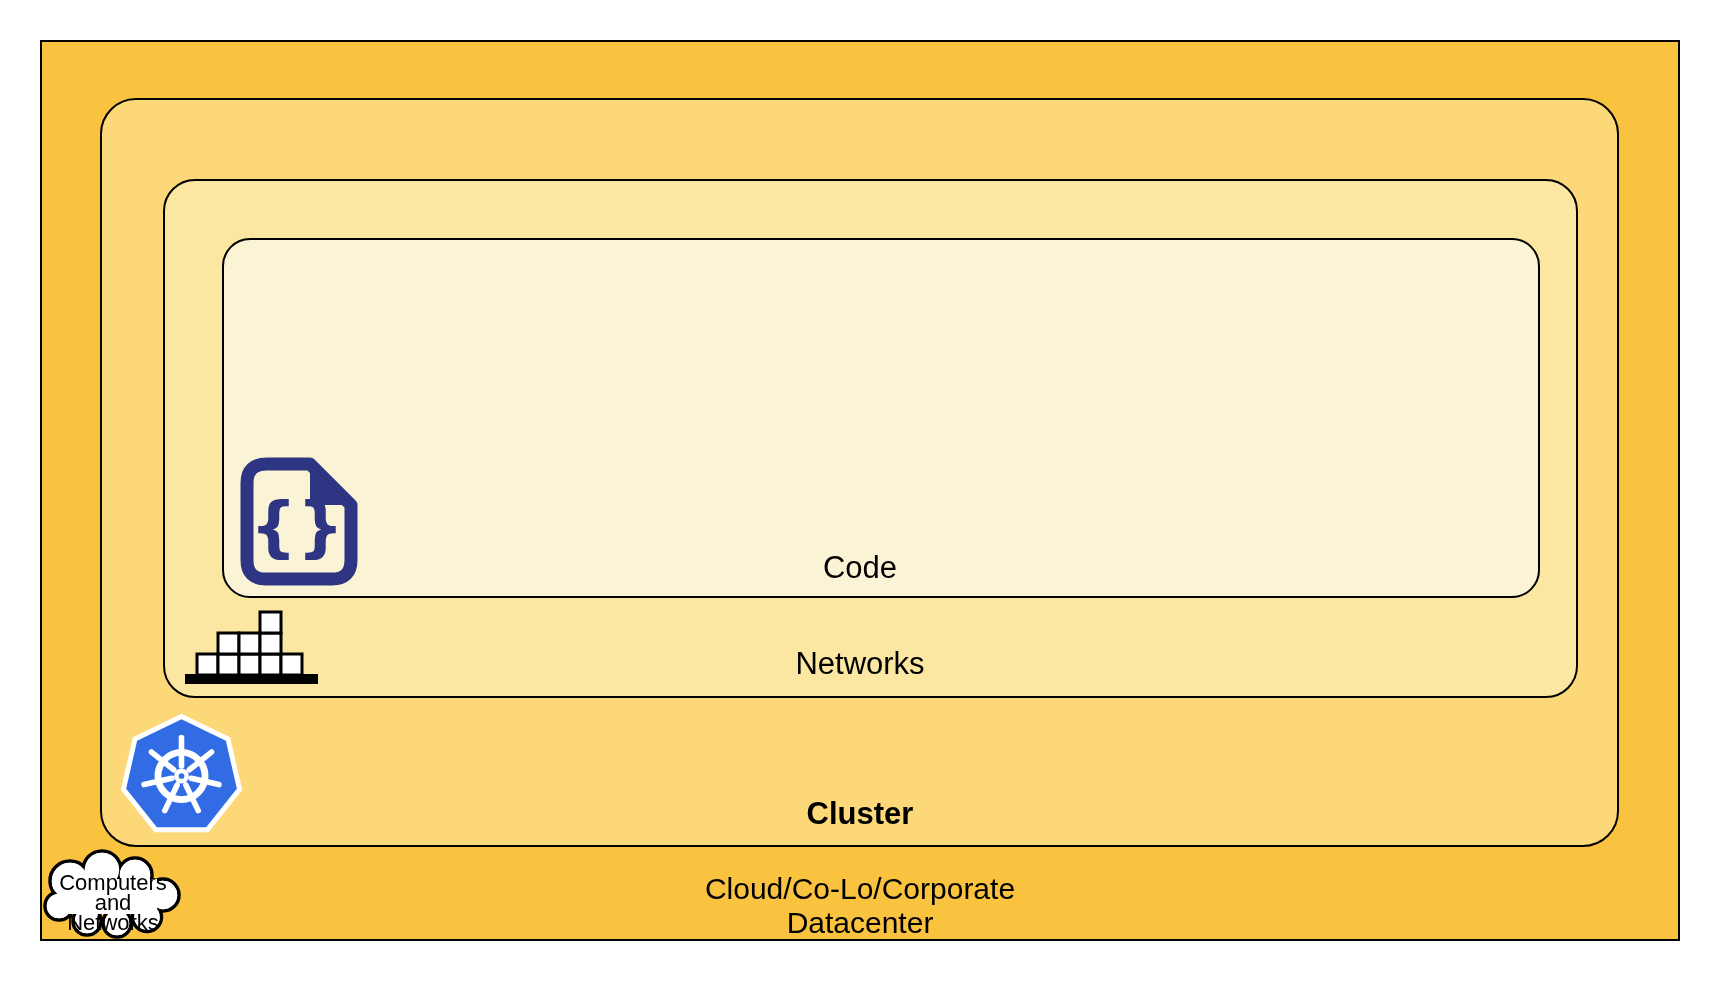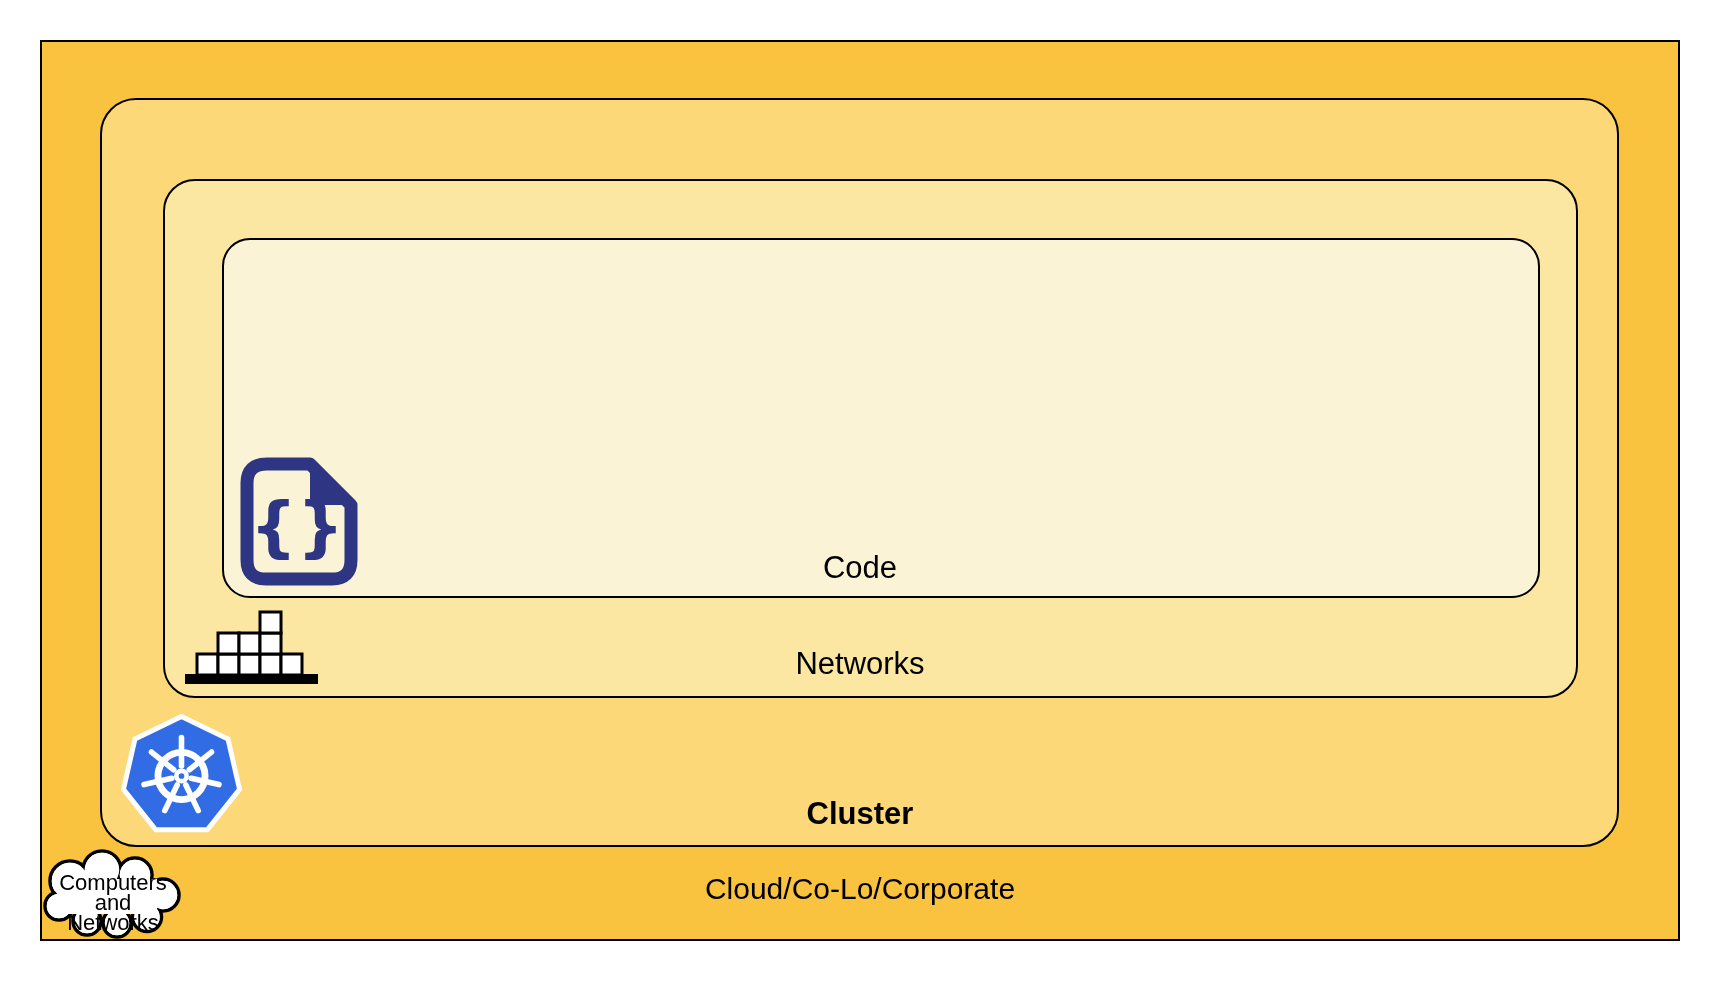--- a/index.html
+++ b/index.html
@@ -158,15 +158,16 @@
       <div>Computers and</div>
       <div>Networks</div>
     </div>
   </div>
 
   <div class="layer-label label-code">Code</div>
   <div class="layer-label label-container">Networks</div>
   <div class="layer-label label-cluster">Cluster</div>
   <div class="layer-label label-datacenter">
     <div>Cloud/Co-Lo/Corporate</div>
+    <div>Datacenter</div>
   </div>
 
 </div>
 
 </body></html>

